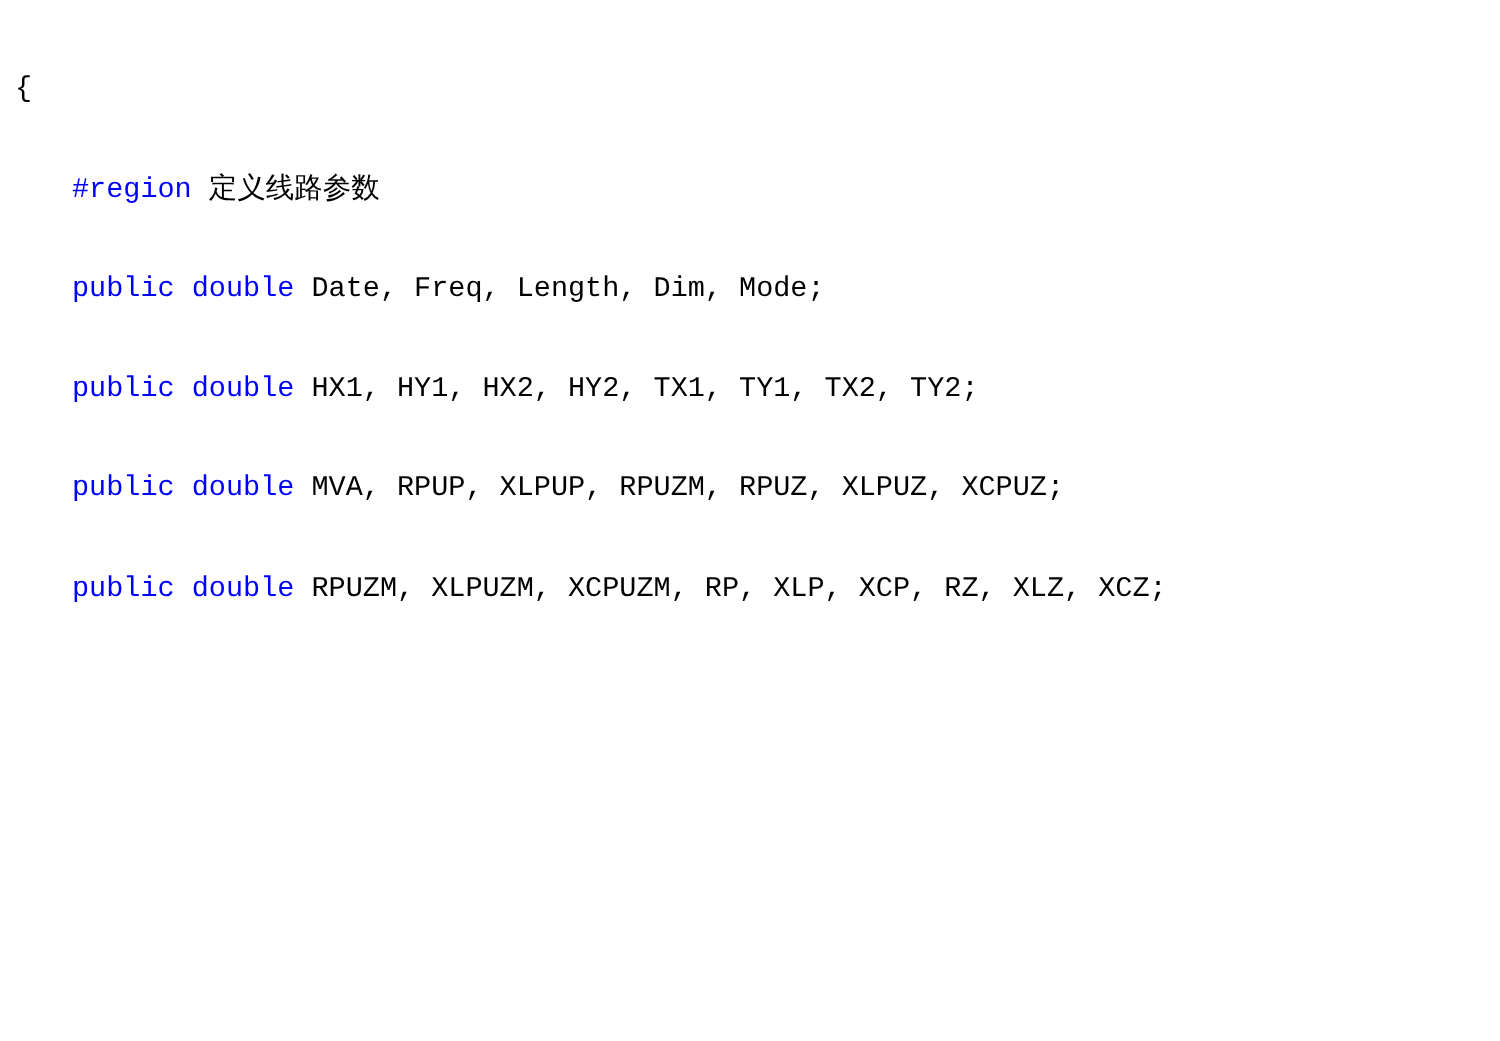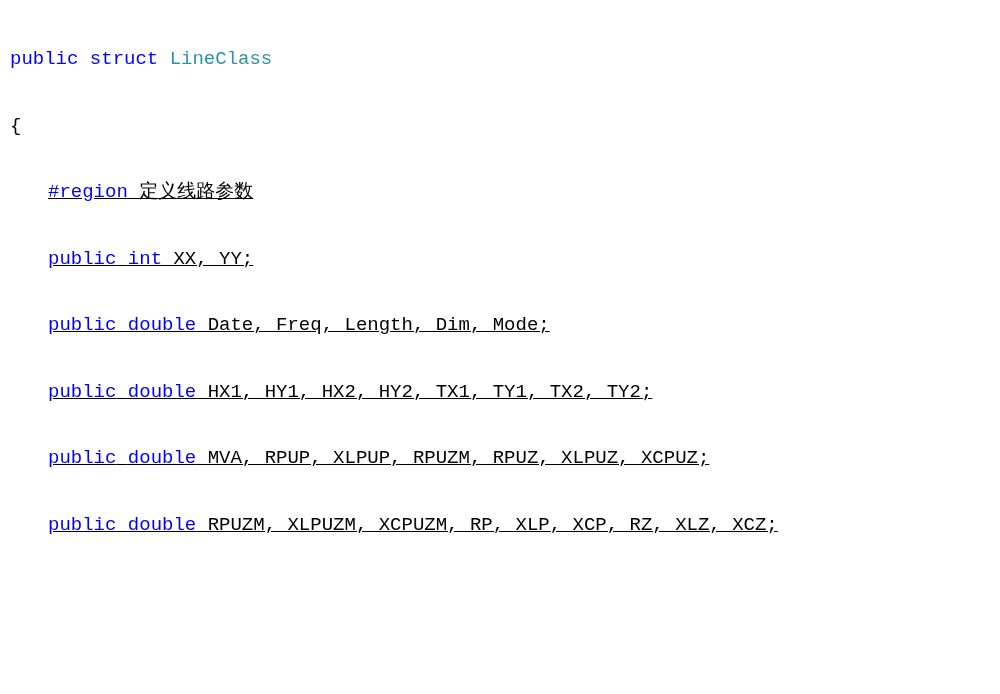--- a/index.html
+++ b/index.html
@@ -10,30 +10,28 @@
     line-height: 1.75;
     background: white;
     color: #000;
     width: 1000px;
     box-sizing: border-box;
   }
   .code-block { white-space: pre; }
   .kw { color: #0000ff; }
   .type { color: #2b91af; }
   .line { display: block; }
-  .indent1 { padding-left: 38px; text-decoration: underline; }
+  .indent1 { padding-left: 38px; }
 </style>
 </head>
 <body>
 
 <div class="code-block">
-<span class="line"><span class="kw">public</span> <span class="kw">struct</span> <span class="type">LineClass</span></span>
 <span class="line">{</span>
 <span class="line indent1"><span class="kw">#region</span><span> 定义线路参数</span></span>
-<span class="line indent1"><span class="kw">public</span> <span class="kw">int</span><span> XX, YY;</span></span>
 <span class="line indent1"><span class="kw">public</span> <span class="kw">double</span><span> Date, Freq, Length, Dim, Mode;</span></span>
 <span class="line indent1"><span class="kw">public</span> <span class="kw">double</span><span> HX1, HY1, HX2, HY2, TX1, TY1, TX2, TY2;</span></span>
 <span class="line indent1"><span class="kw">public</span> <span class="kw">double</span><span> MVA, RPUP, XLPUP, RPUZM, RPUZ, XLPUZ, XCPUZ;</span></span>
 <span class="line indent1"><span class="kw">public</span> <span class="kw">double</span><span> RPUZM, XLPUZM, XCPUZM, RP, XLP, XCP, RZ, XLZ, XCZ;</span></span>
 
 
 
 
 
 

